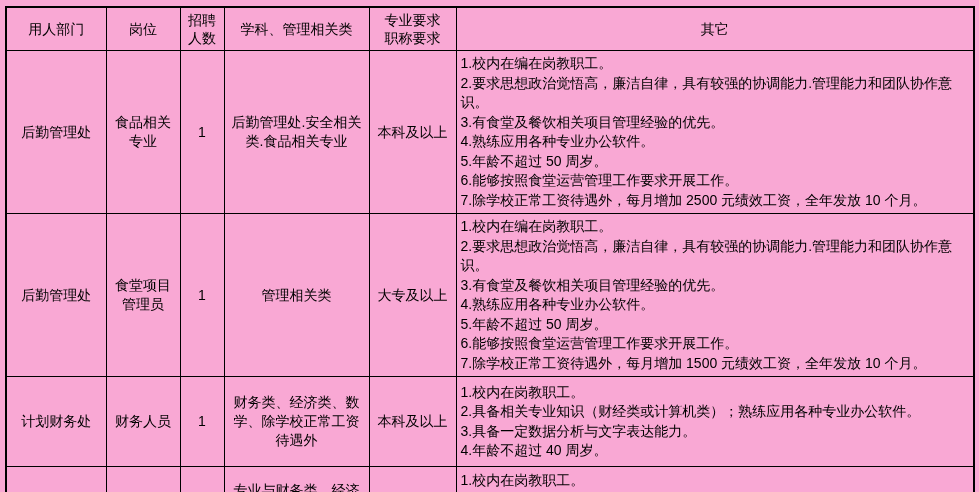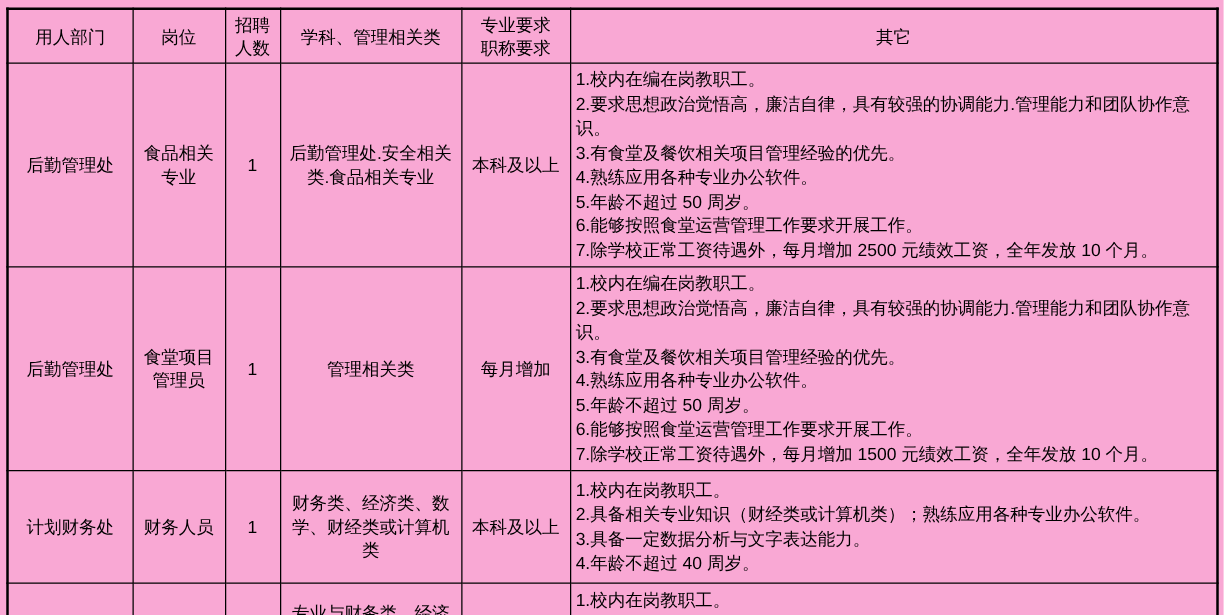--- a/index.html
+++ b/index.html
@@ -98,34 +98,34 @@
 4.熟练应用各种专业办公软件。
 5.年龄不超过 50 周岁。
 6.能够按照食堂运营管理工作要求开展工作。
 7.除学校正常工资待遇外，每月增加 2500 元绩效工资，全年发放 10 个月。</td>
       </tr>
       <tr class="r-1">
         <td class="c-center">后勤管理处</td>
         <td class="c-center">食堂项目管理员</td>
         <td class="c-center">1</td>
         <td class="c-center">管理相关类</td>
-        <td class="c-center">每月增加</td>
+        <td class="c-center">大专及以上</td>
         <td class="c-other">1.校内在编在岗教职工。
 2.要求思想政治觉悟高，廉洁自律，具有较强的协调能力.管理能力和团队协作意识。
 3.有食堂及餐饮相关项目管理经验的优先。
 4.熟练应用各种专业办公软件。
 5.年龄不超过 50 周岁。
 6.能够按照食堂运营管理工作要求开展工作。
 7.除学校正常工资待遇外，每月增加 1500 元绩效工资，全年发放 10 个月。</td>
       </tr>
       <tr class="r-2">
         <td class="c-center">计划财务处</td>
         <td class="c-center">财务人员</td>
         <td class="c-center">1</td>
-        <td class="c-center">财务类、经济类、数学、财经类或计算机类</td>
+        <td class="c-center">财务类、经济类、数学、除学校正常工资待遇外</td>
         <td class="c-center">本科及以上</td>
         <td class="c-other">1.校内在岗教职工。
 2.具备相关专业知识（财经类或计算机类）；熟练应用各种专业办公软件。
 3.具备一定数据分析与文字表达能力。
 4.年龄不超过 40 周岁。</td>
       </tr>
       <tr class="r-3">
         <td class="c-center">计划财务处</td>
         <td class="c-center">财务人员</td>
         <td class="c-center">1</td>

